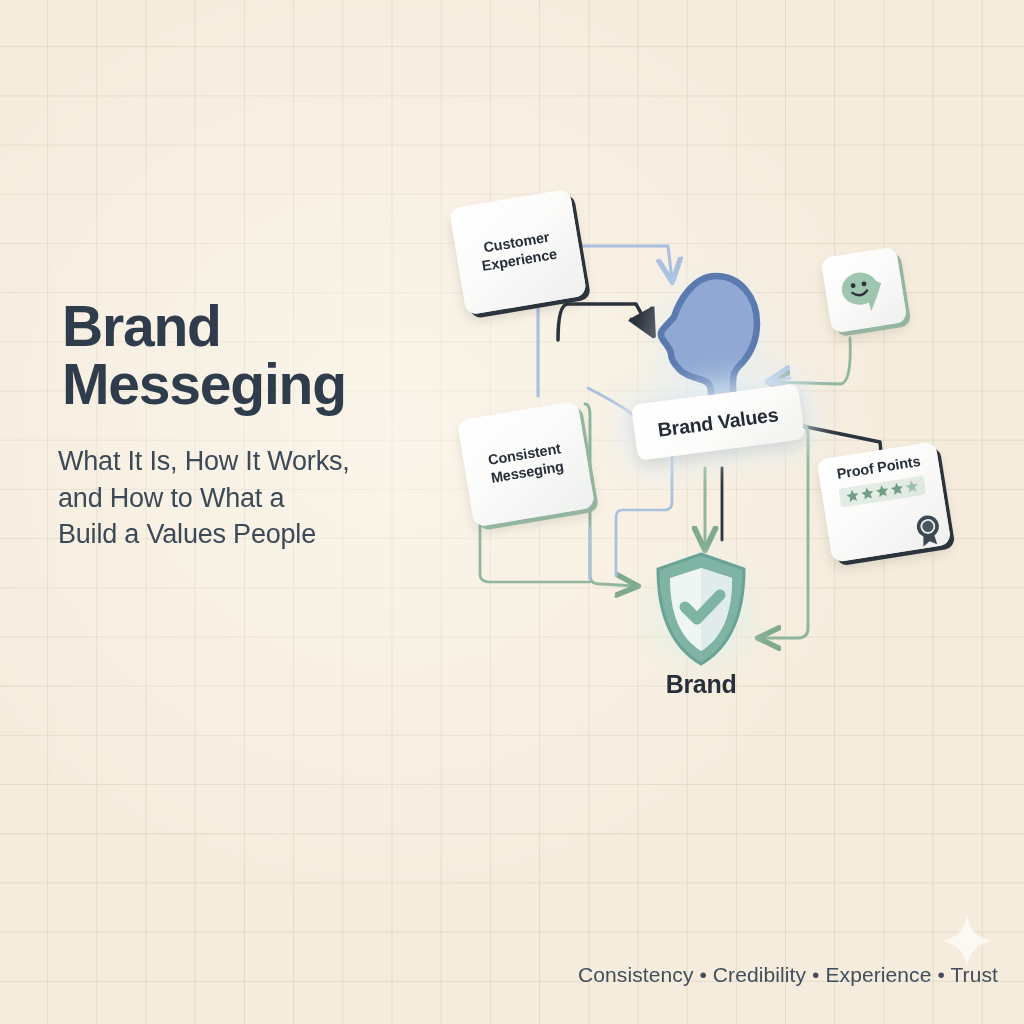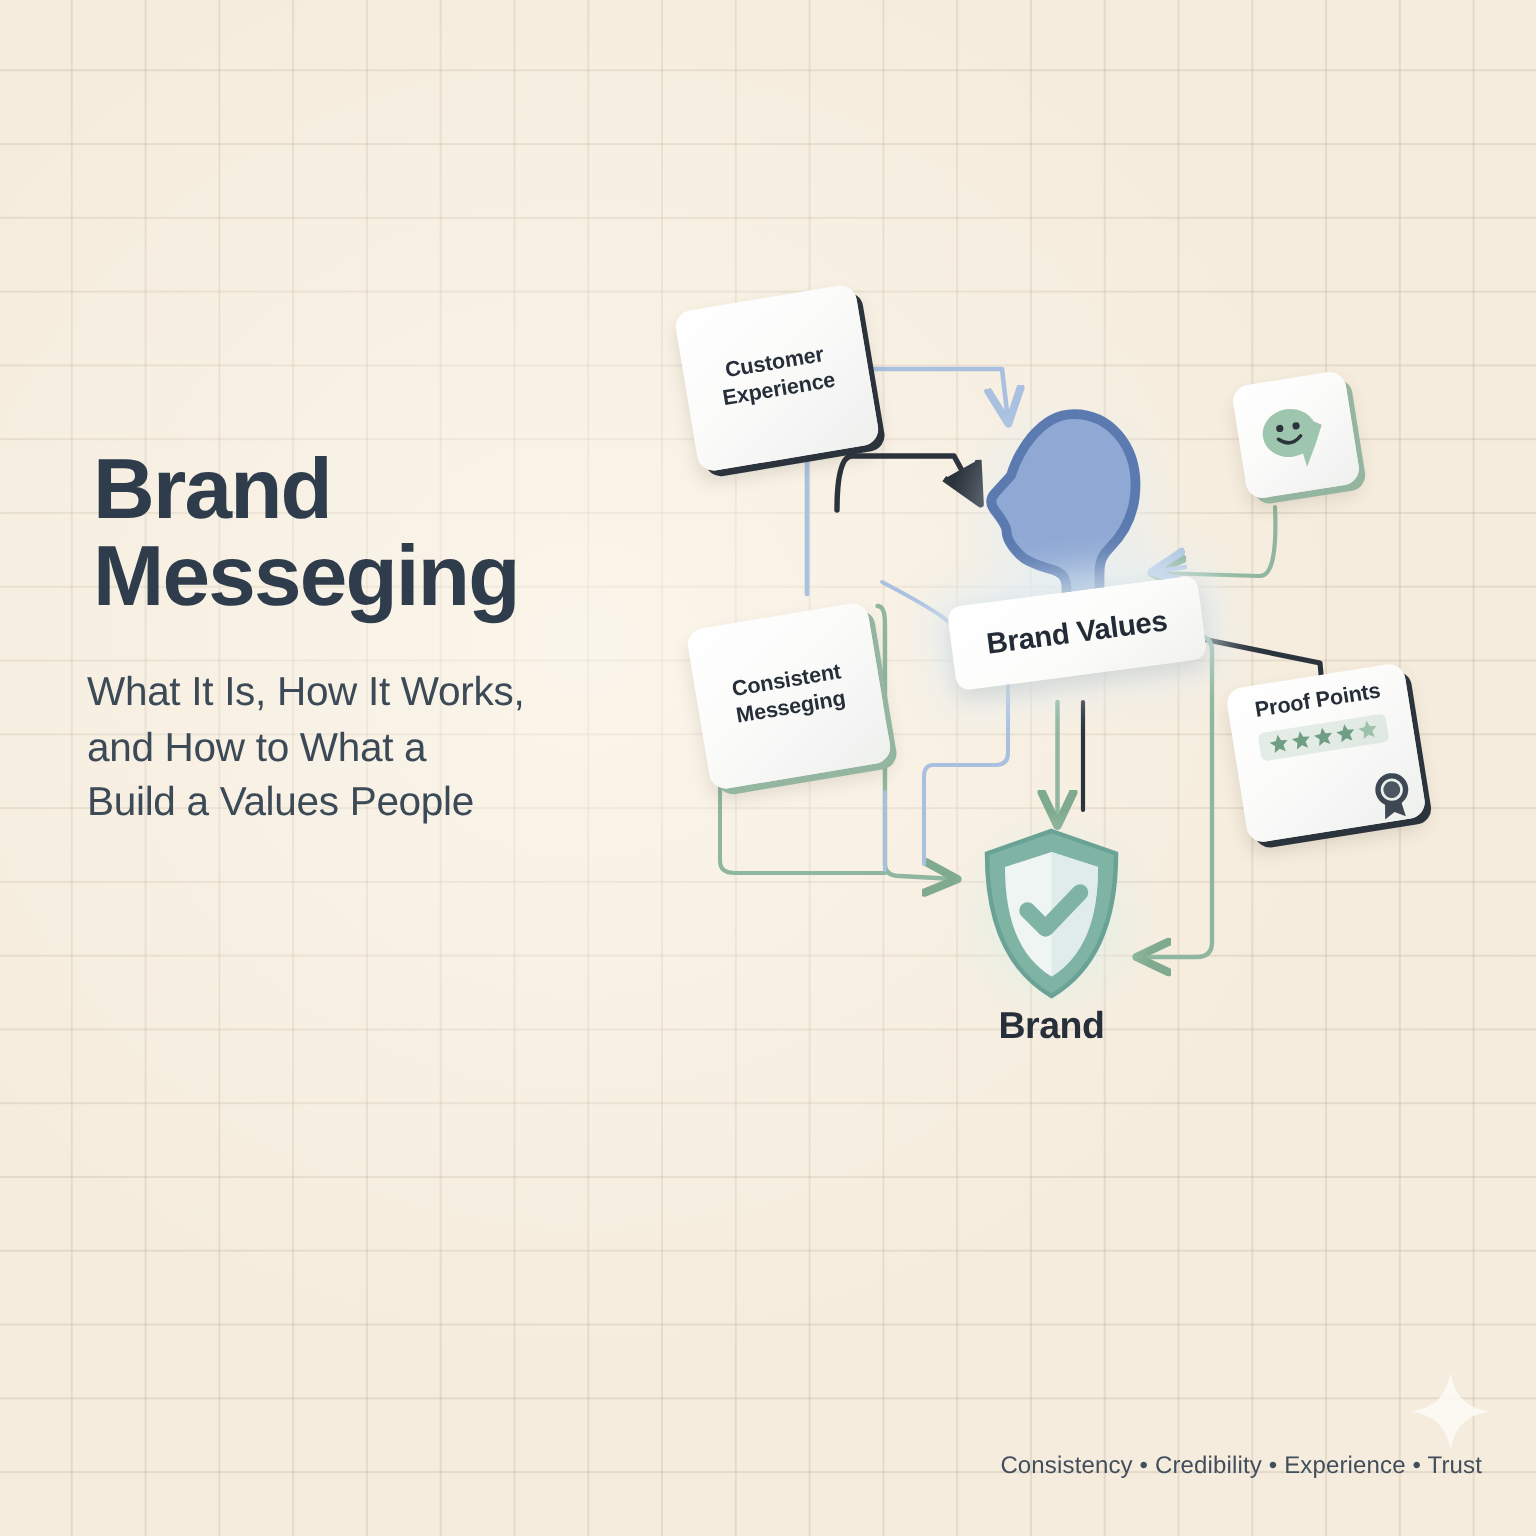--- a/index.html
+++ b/index.html
@@ -31,22 +31,22 @@
   }
   #title .l2{display:block;margin-top:5px;}
   #subtitle{
     margin-top:32px;font-size:27px;line-height:1.36;color:#3c4956;
     font-weight:400;letter-spacing:-.2px;
   }
   #subtitle span{display:block;}
 
   
   #footer{
-    position:absolute;right:36px;bottom:37px;
-    font-size:16px;color:#414e5c;letter-spacing:.1px;white-space:nowrap;
+    position:absolute;right:26px;bottom:37px;
+    font-size:21px;color:#414e5c;letter-spacing:.1px;white-space:nowrap;
   }
   #watermark{
     position:absolute;right:27px;bottom:53px;width:60px;height:60px;opacity:.85;
     pointer-events:none;
   }
 
   
   #diagram{position:absolute;left:440px;top:228px;width:520px;height:505px;}
   #wires{position:absolute;inset:0;width:520px;height:505px;overflow:visible;}
 

